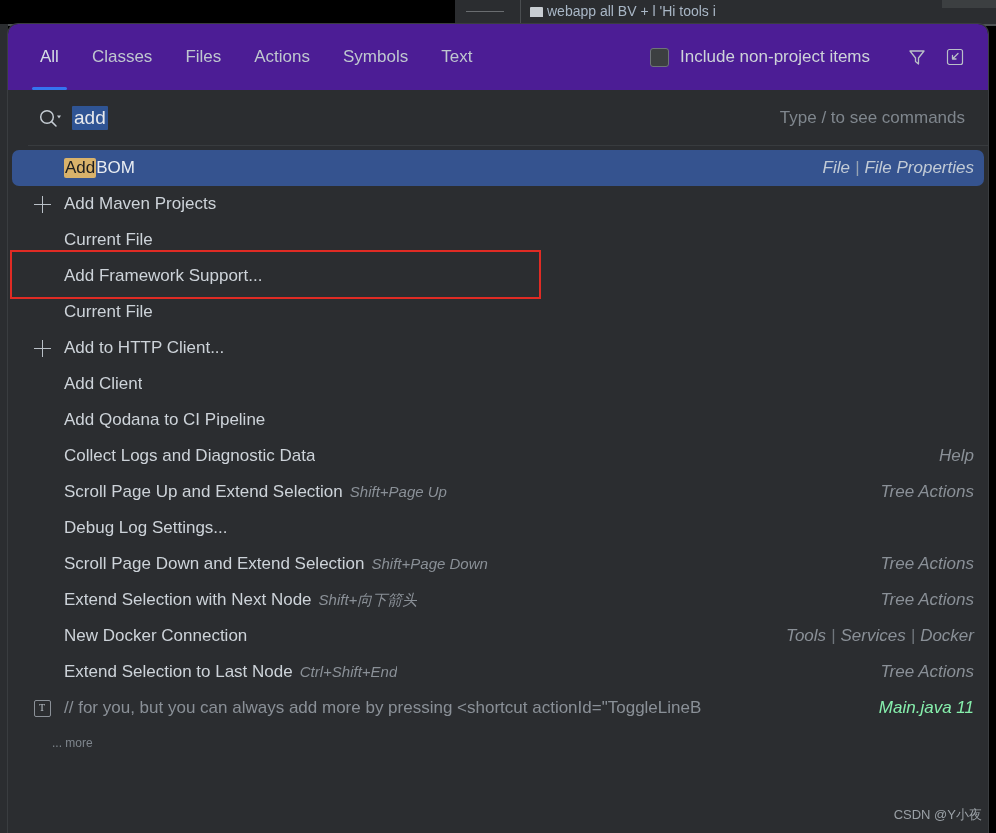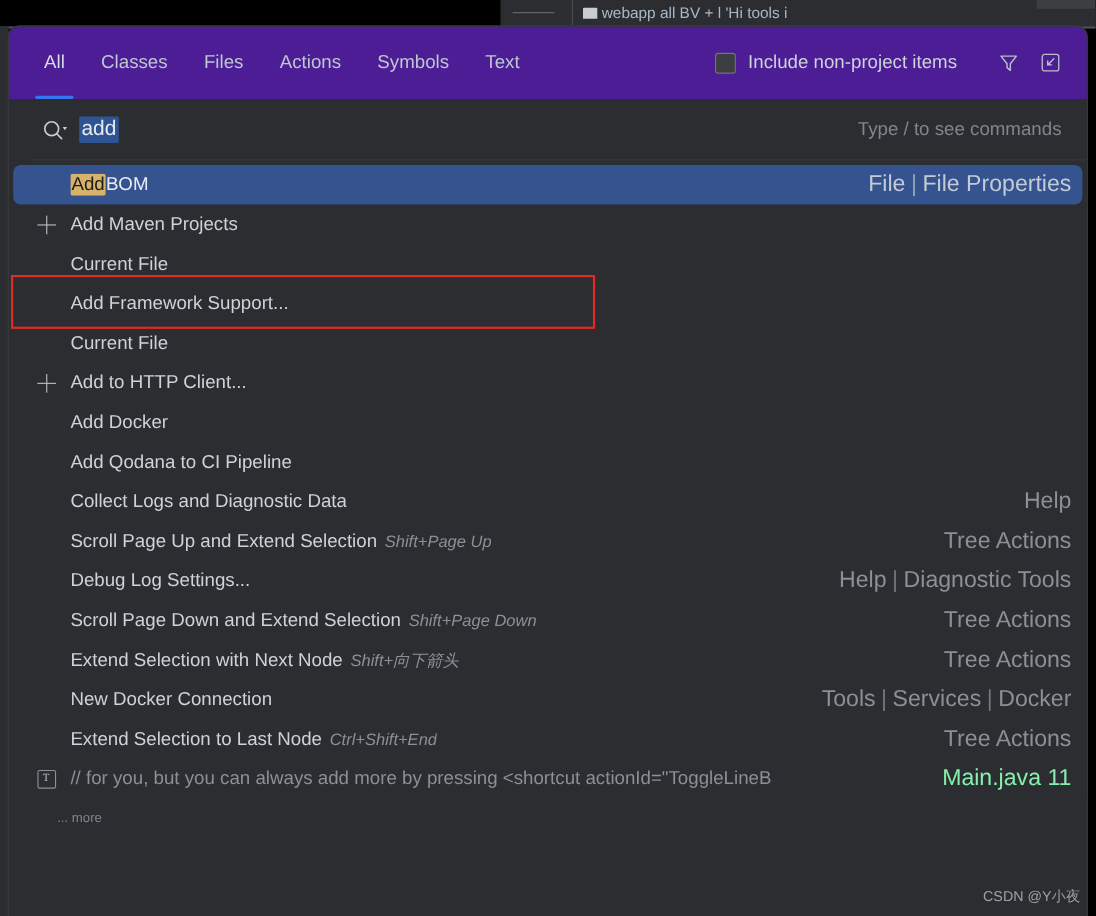--- a/index.html
+++ b/index.html
@@ -181,24 +181,25 @@
   }
   .row-shortcut {
     font-size: 15px;
     color: #8a9097;
     margin-left: 7px;
     white-space: nowrap;
     font-style: italic;
   }
   .row-right {
     margin-left: auto;
-    font-size: 21px;
+    font-size: 17px;
     color: #8a9097;
     white-space: nowrap;
     padding-left: 16px;
+    font-style: italic;
   }
   .row.selected .row-right { color: #c2cbd6; }
   .row.selected .row-main { color: #e9edf2; }
   .sep-bar { color: #6f757b; padding: 0 5px; }
   .row.selected .sep-bar { color: #97a3b3; }
 
   
   .plus {
     position: relative; width: 17px; height: 17px;
   }
@@ -348,21 +349,21 @@
         <div class="row-gutter">
           <div class="plus"></div>
         </div>
         <div class="row-main">
           <span>Add to HTTP Client...</span>
         </div>
       </div>
       <div class="row">
         <div class="row-gutter"></div>
         <div class="row-main">
-          <span>Add Docker</span>
+          <span>Add Client</span>
         </div>
       </div>
       <div class="row">
         <div class="row-gutter"></div>
         <div class="row-main">
           <span>Add Qodana to CI Pipeline</span>
         </div>
       </div>
       <div class="row">
         <div class="row-gutter"></div>
@@ -377,21 +378,20 @@
           <span>Scroll Page Up and Extend Selection</span>
           <span class="row-shortcut">Shift+Page Up</span>
         </div>
         <div class="row-right"><span>Tree Actions</span></div>
       </div>
       <div class="row">
         <div class="row-gutter"></div>
         <div class="row-main">
           <span>Debug Log Settings...</span>
         </div>
-        <div class="row-right"><span>Help</span><span class="sep-bar">|</span><span>Diagnostic Tools</span></div>
       </div>
       <div class="row">
         <div class="row-gutter"></div>
         <div class="row-main">
           <span>Scroll Page Down and Extend Selection</span>
           <span class="row-shortcut">Shift+Page Down</span>
         </div>
         <div class="row-right"><span>Tree Actions</span></div>
       </div>
       <div class="row">

